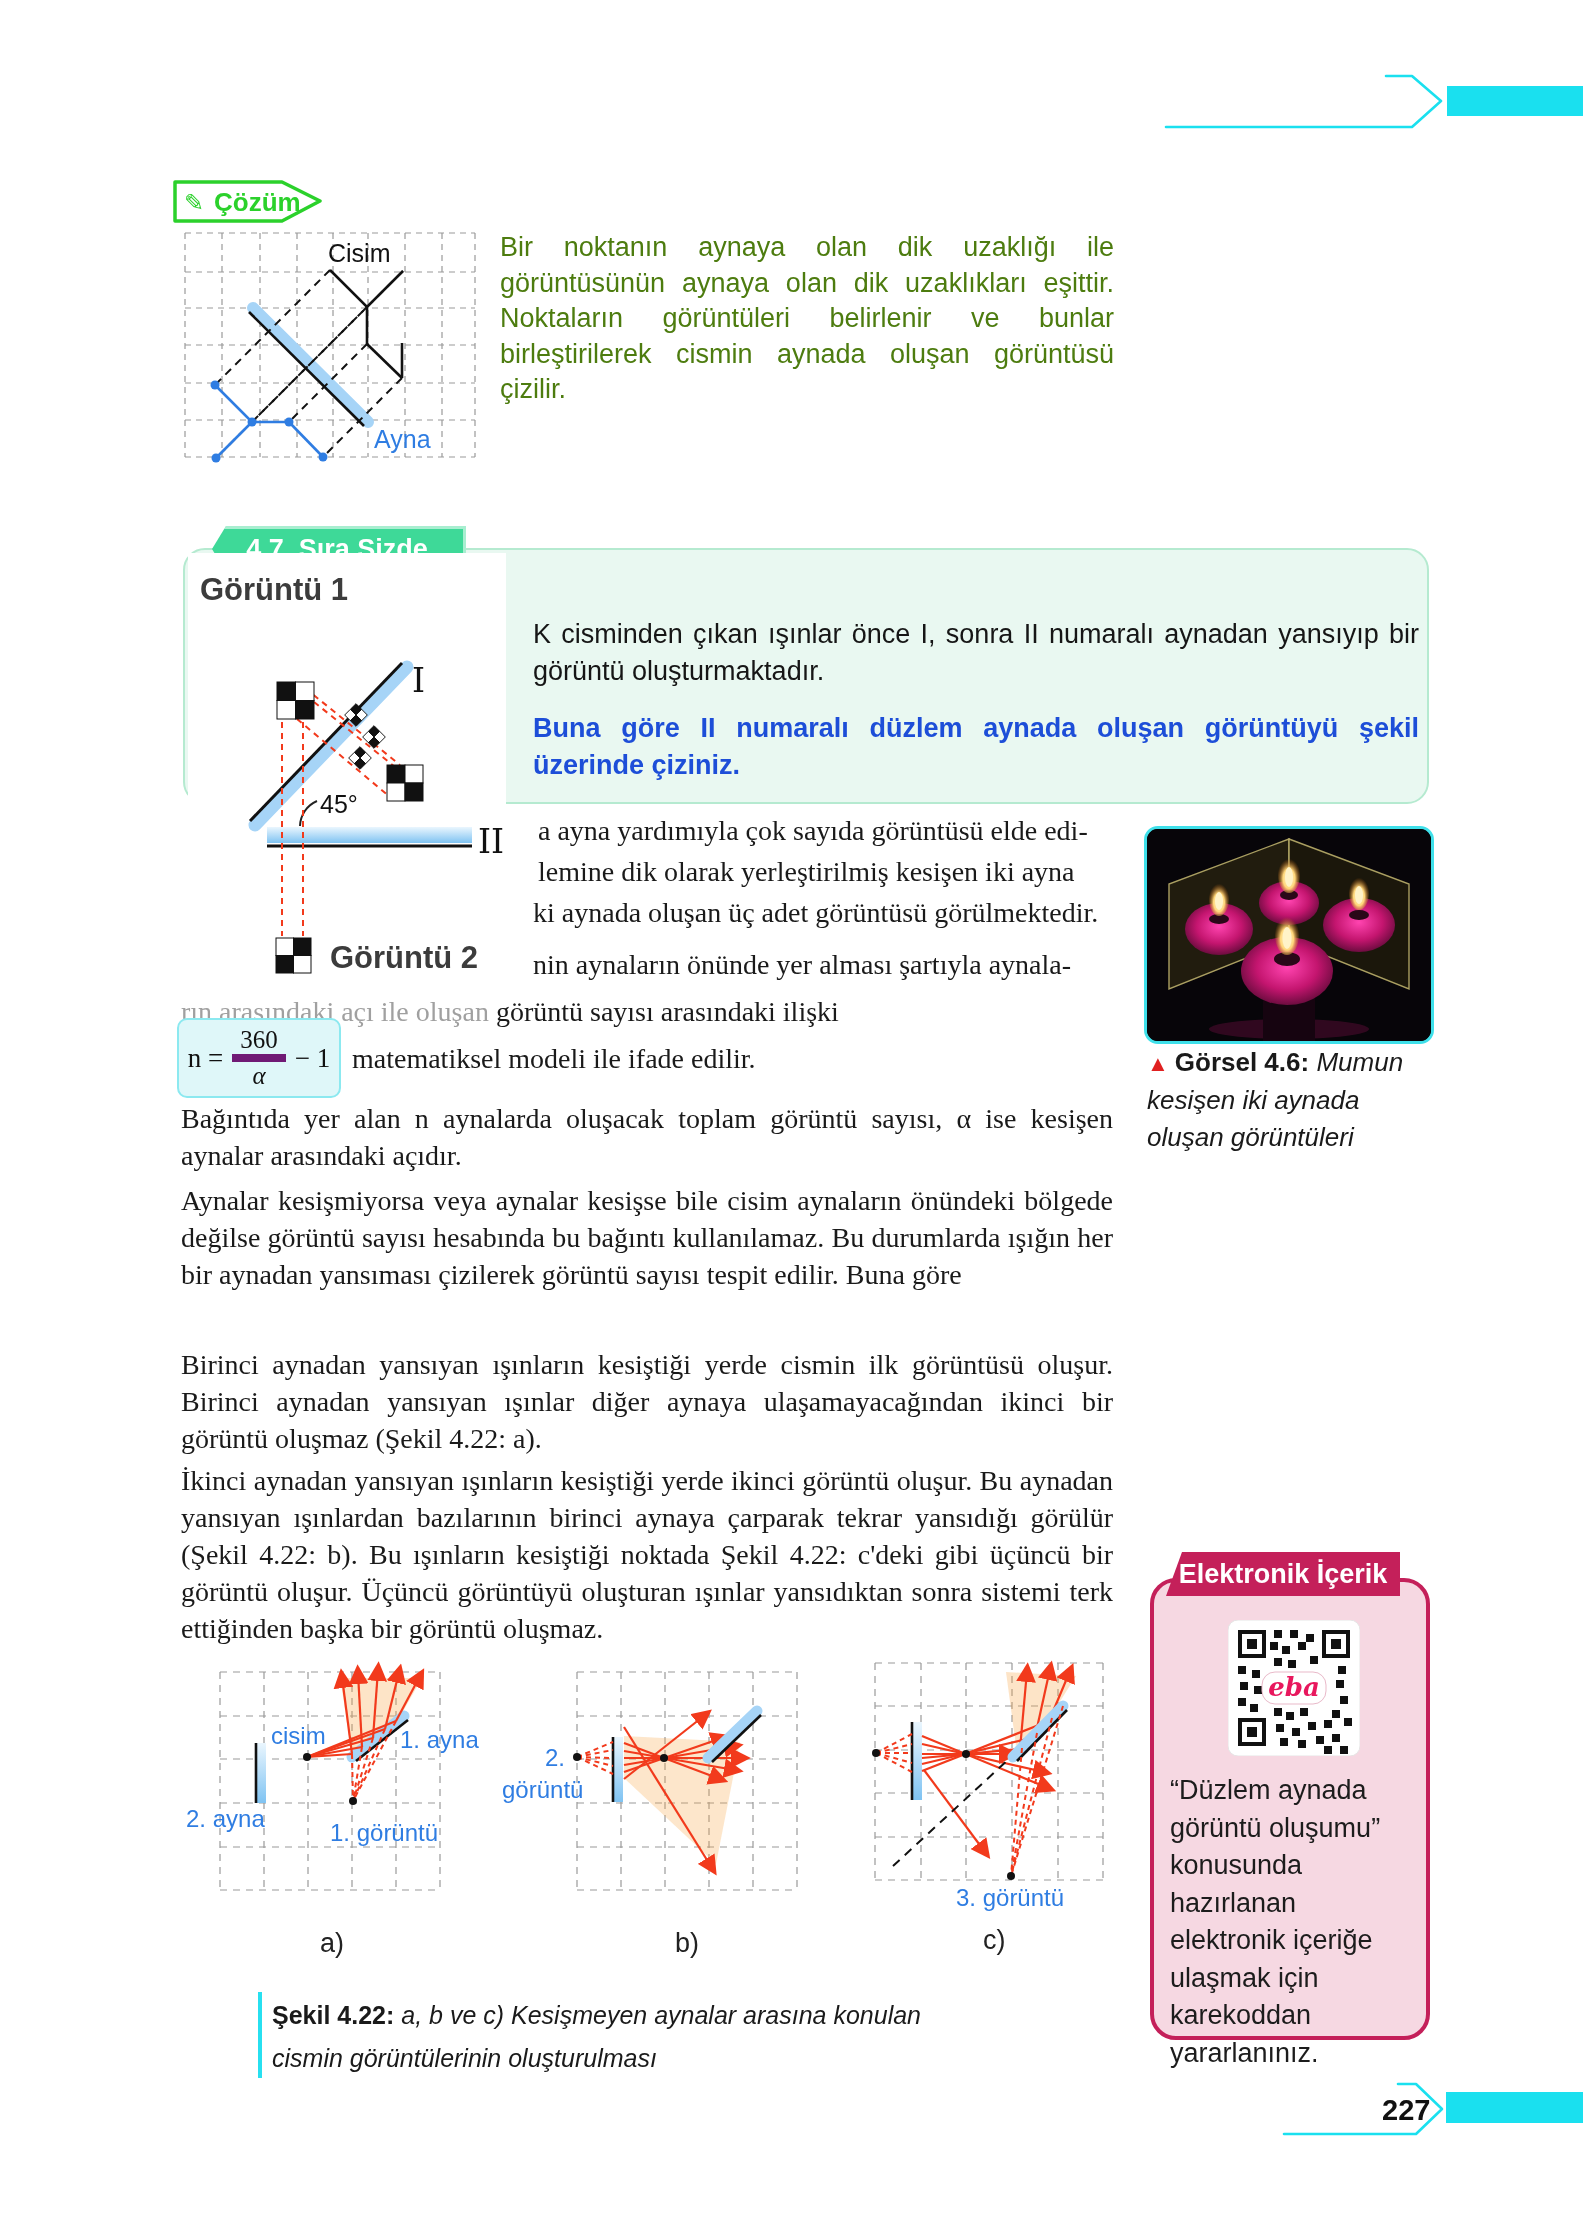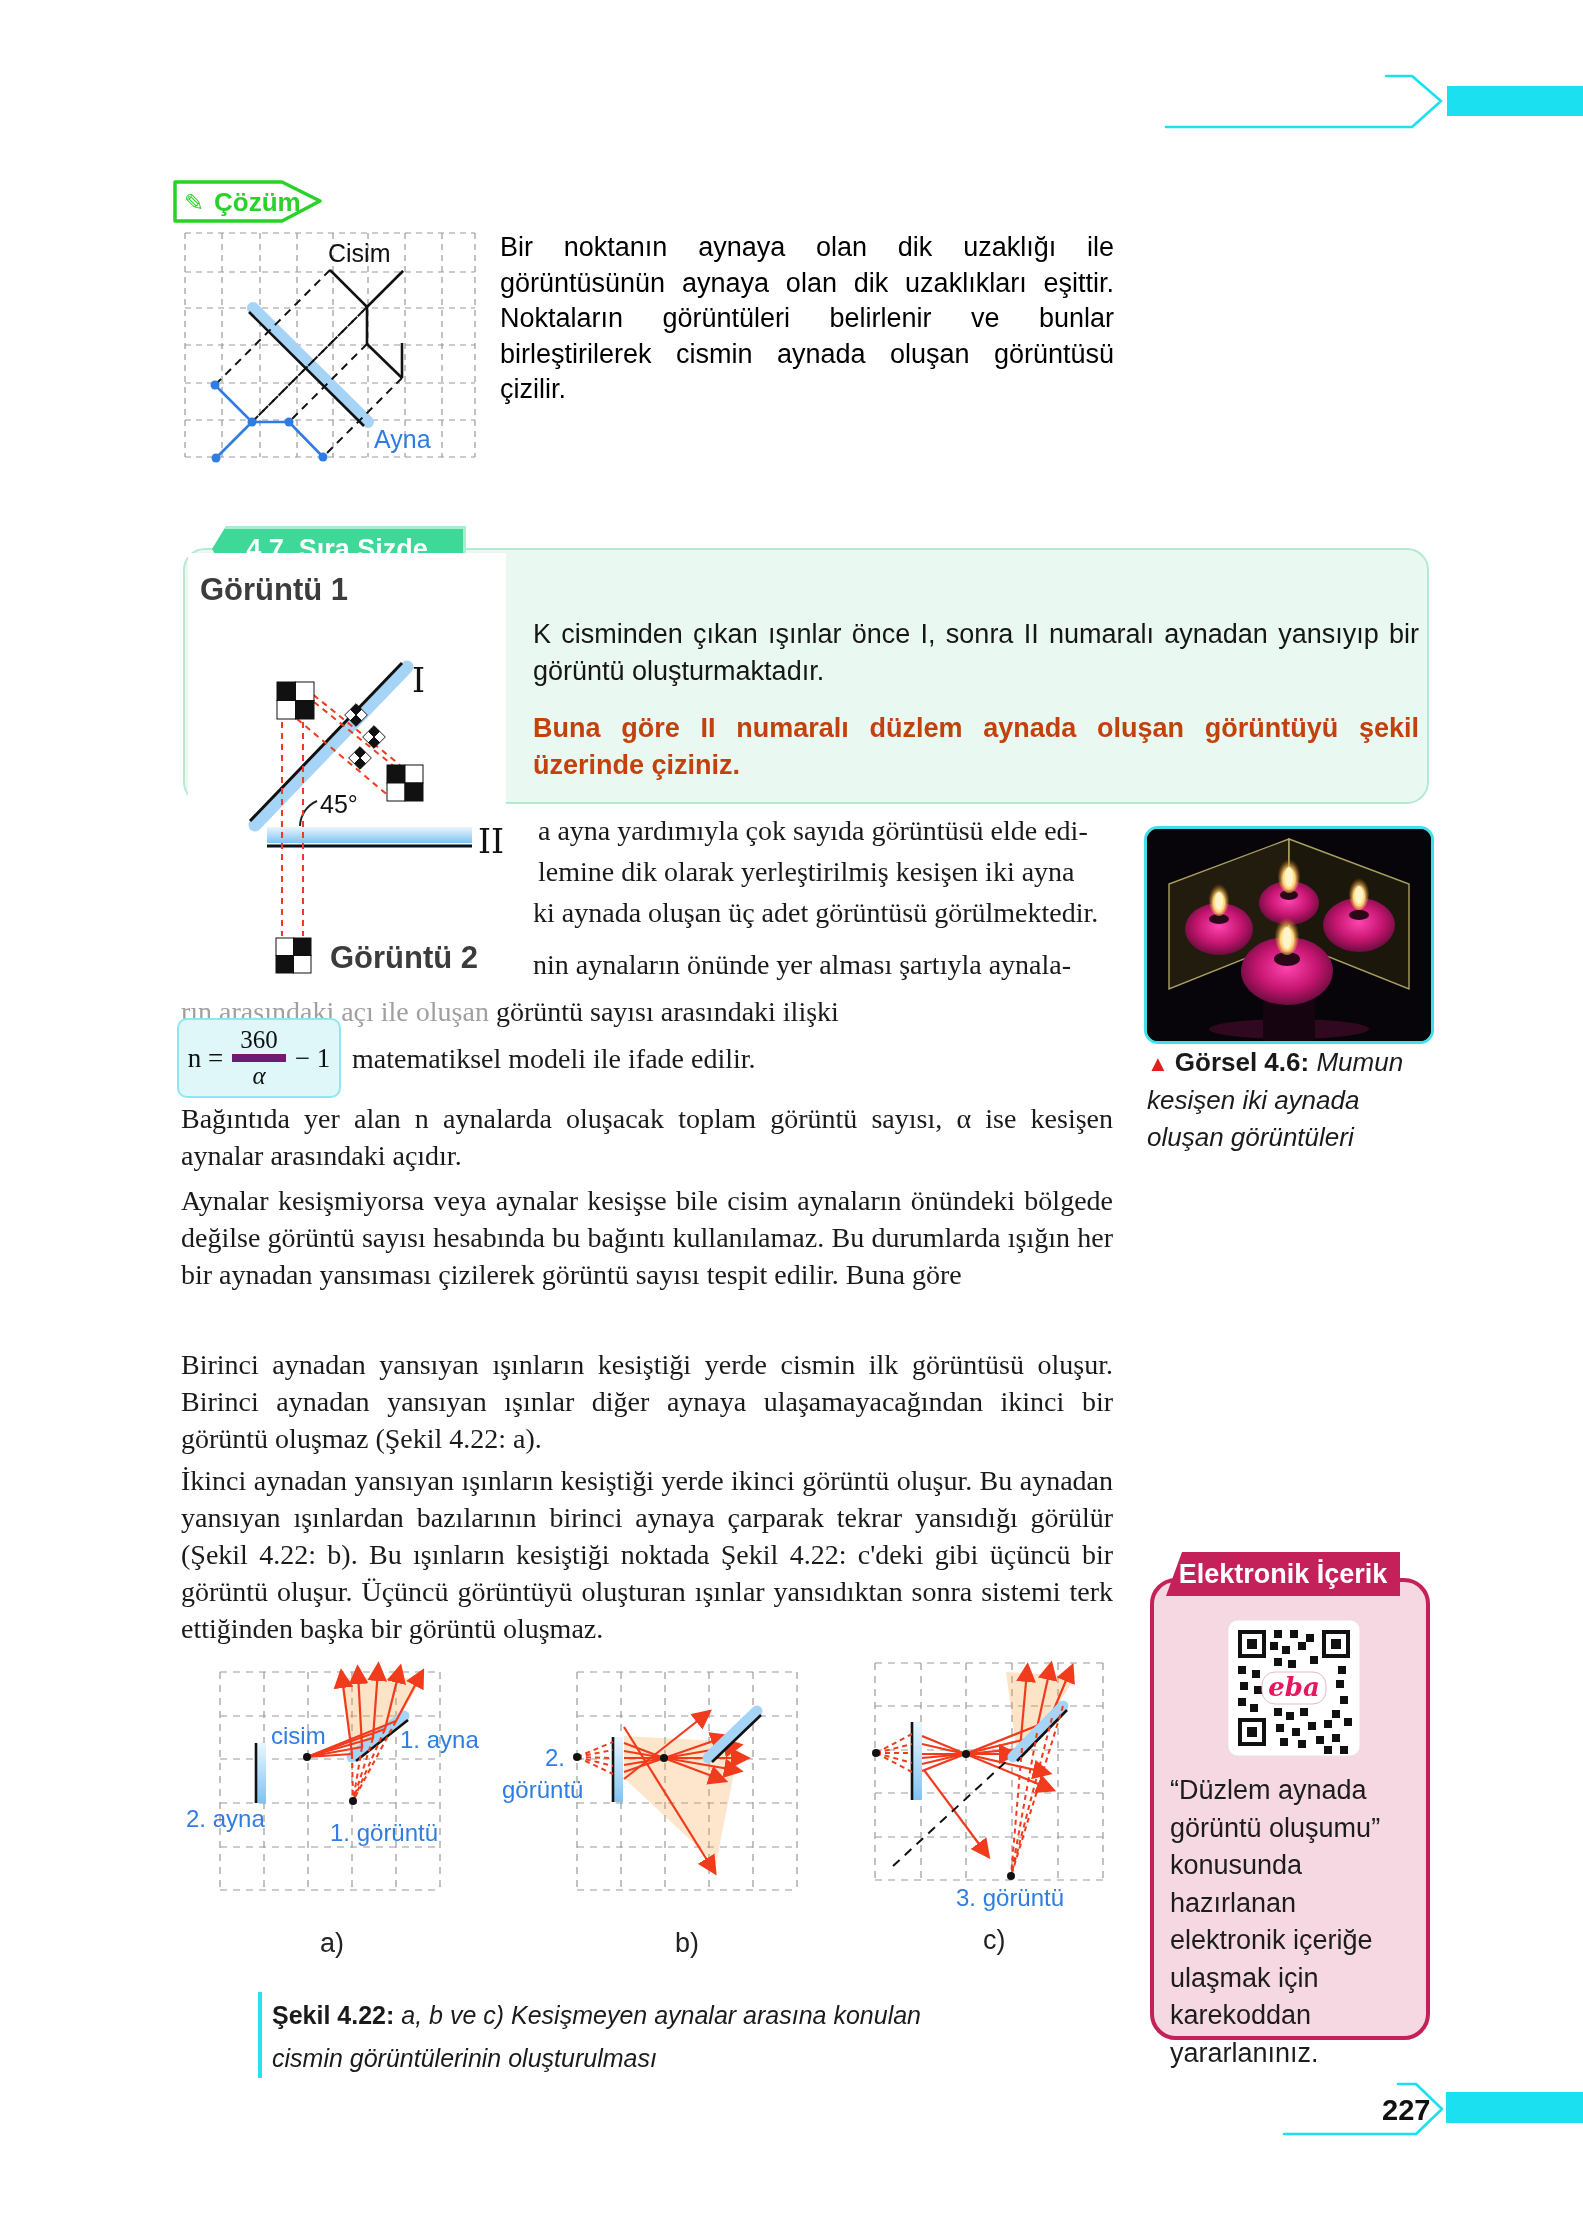--- a/index.html
+++ b/index.html
@@ -92,29 +92,29 @@
       <circle cx="215" cy="385" r="4.5"></circle>
         <circle cx="252" cy="422" r="4.5"></circle>
         <circle cx="216" cy="458" r="4.5"></circle>
       <circle cx="289" cy="422" r="4.5"></circle>
         <circle cx="323" cy="457" r="4.5"></circle>
     </g>
     <text x="328" y="262" font-size="25" fill="#111">Cisim</text>
     <text x="374" y="448" font-size="25" class="blue-lab">Ayna</text>
   </svg>
 
-  <div class="abs sans just" style="left:500px;top:230px;width:614px;font-size:27px;line-height:35.5px;color:#000000;">Bir noktanın aynaya olan dik uzaklığı ile görüntüsünün aynaya olan dik uzaklıkları eşittir. Noktaların görüntüleri belirlenir ve bunlar birleştirilerek cismin aynada oluşan görüntüsü çizilir.</div>
+  <div class="abs sans just" style="left:500px;top:230px;width:614px;font-size:27px;line-height:35.5px;color:#4d7c0f;">Bir noktanın aynaya olan dik uzaklığı ile görüntüsünün aynaya olan dik uzaklıkları eşittir. Noktaların görüntüleri belirlenir ve bunlar birleştirilerek cismin aynada oluşan görüntüsü çizilir.</div>
 
   <div class="abs mintbox" style="left:183px;top:548px;width:1242px;height:252px;"></div>
   <div class="abs mintbadge sans" style="left:208px;top:526px;width:258px;height:46px;">
     <span>4.7. Sıra Sizde</span>
   </div>
 
   <div class="abs sans just" style="left:533px;top:616px;width:886px;font-size:27px;line-height:37px;color:#161616;">K cisminden çıkan ışınlar önce I, sonra II numaralı aynadan yansıyıp bir görüntü oluşturmaktadır.</div>
-  <div class="abs sans just" style="left:533px;top:710px;width:886px;font-size:27px;line-height:37px;font-weight:bold;color:#c2410c;">Buna göre II numaralı düzlem aynada oluşan görüntüyü şekil üzerinde çiziniz.</div>
+  <div class="abs sans just" style="left:533px;top:710px;width:886px;font-size:27px;line-height:37px;font-weight:bold;color:#1d4ed8;">Buna göre II numaralı düzlem aynada oluşan görüntüyü şekil üzerinde çiziniz.</div>
 
   <svg class="abs" style="left:188px;top:553px;" width="318" height="452" viewBox="188 553 318 452">
     <rect x="188" y="553" width="318" height="452" fill="#ffffff"></rect>
     <text x="200" y="600" font-size="31" font-weight="600" fill="#3c3c3c">Görüntü 1</text>
 
     <line x1="255" y1="825" x2="407" y2="667" stroke="#a6d4f7" stroke-width="13" stroke-linecap="round"></line>
     <line x1="250" y1="821" x2="402" y2="663" stroke="#111" stroke-width="3"></line>
     <text x="412" y="692" font-size="33" class="srf" fill="#111">I</text>
 
     <rect x="267" y="827" width="205" height="16" fill="url(#mg)"></rect>

